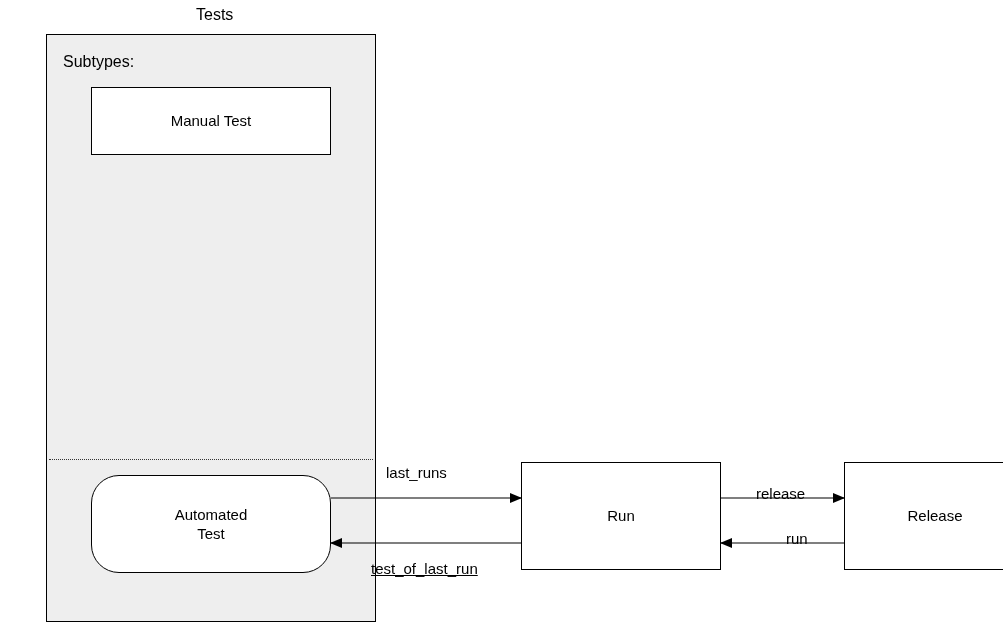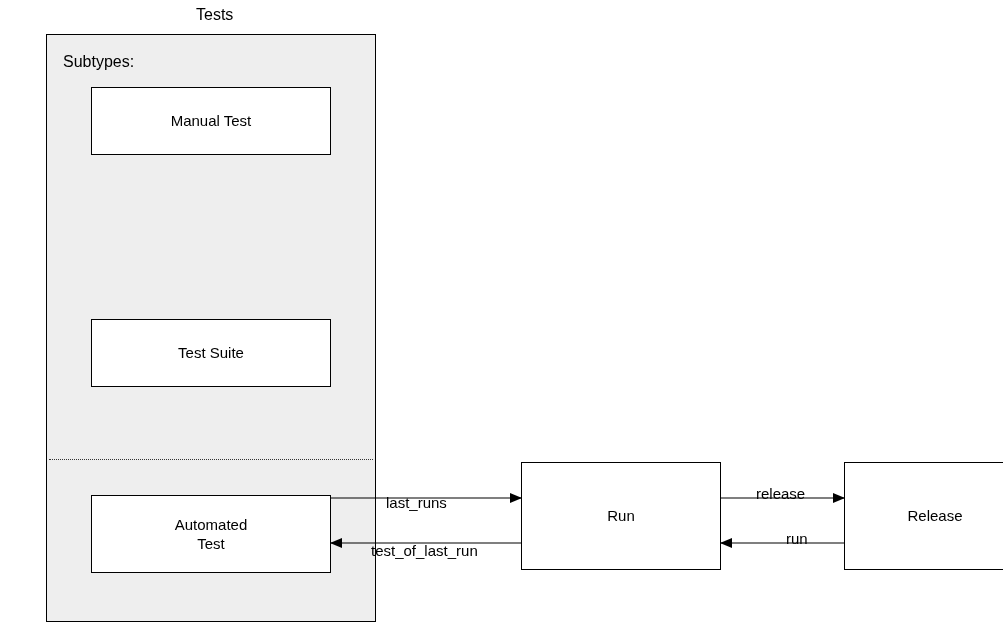--- a/index.html
+++ b/index.html
@@ -77,34 +77,33 @@
 <div class="canvas">
 
   <div class="tests-title">Tests</div>
 
   <div class="tests-group">
     <div class="subtypes-label">Subtypes:</div>
 
     <div class="white-box" style="top:52px; left:44px; width:240px; height:68px;">Manual Test</div>
 
 
-    <div class="white-box" style="top:284px; left:44px; width:240px; height:68px;">Test Suite</div>
 
     <div class="dotted-sep"></div>
 
-    <div class="white-box" style="top:460px; left:44px; width:240px; height:78px; white-space:pre-line;">Automated
+    <div class="white-box" style="top:440px; left:44px; width:240px; height:98px; white-space:pre-line;border-radius:28px;">Automated
 Test</div>
   </div>
 
   <div class="white-box" style="top:462px; left:485px; width:200px; height:108px;">Run</div>
 
   <div class="white-box" style="top:462px; left:808px; width:182px; height:108px;">Release</div>
 
-  <div class="conn-label" style="top:494px; left:350px;">last_runs</div>
-  <div class="conn-label" style="top:542px; left:335px;">test_of_last_run</div>
+  <div class="conn-label" style="top:464px; left:350px;">last_runs</div>
+  <div class="conn-label" style="top:560px; left:335px;text-decoration:underline;">test_of_last_run</div>
   <div class="conn-label" style="top:485px; left:720px;">release</div>
   <div class="conn-label" style="top:530px; left:750px;">run</div>
 
   <svg class="arrows">
     <defs>
       <marker id="arrowhead" markerWidth="12" markerHeight="10" refX="11" refY="5" orient="auto" markerUnits="userSpaceOnUse">
         <path d="M0,0 L12,5 L0,10 Z" fill="#000"></path>
       </marker>
     </defs>
 

